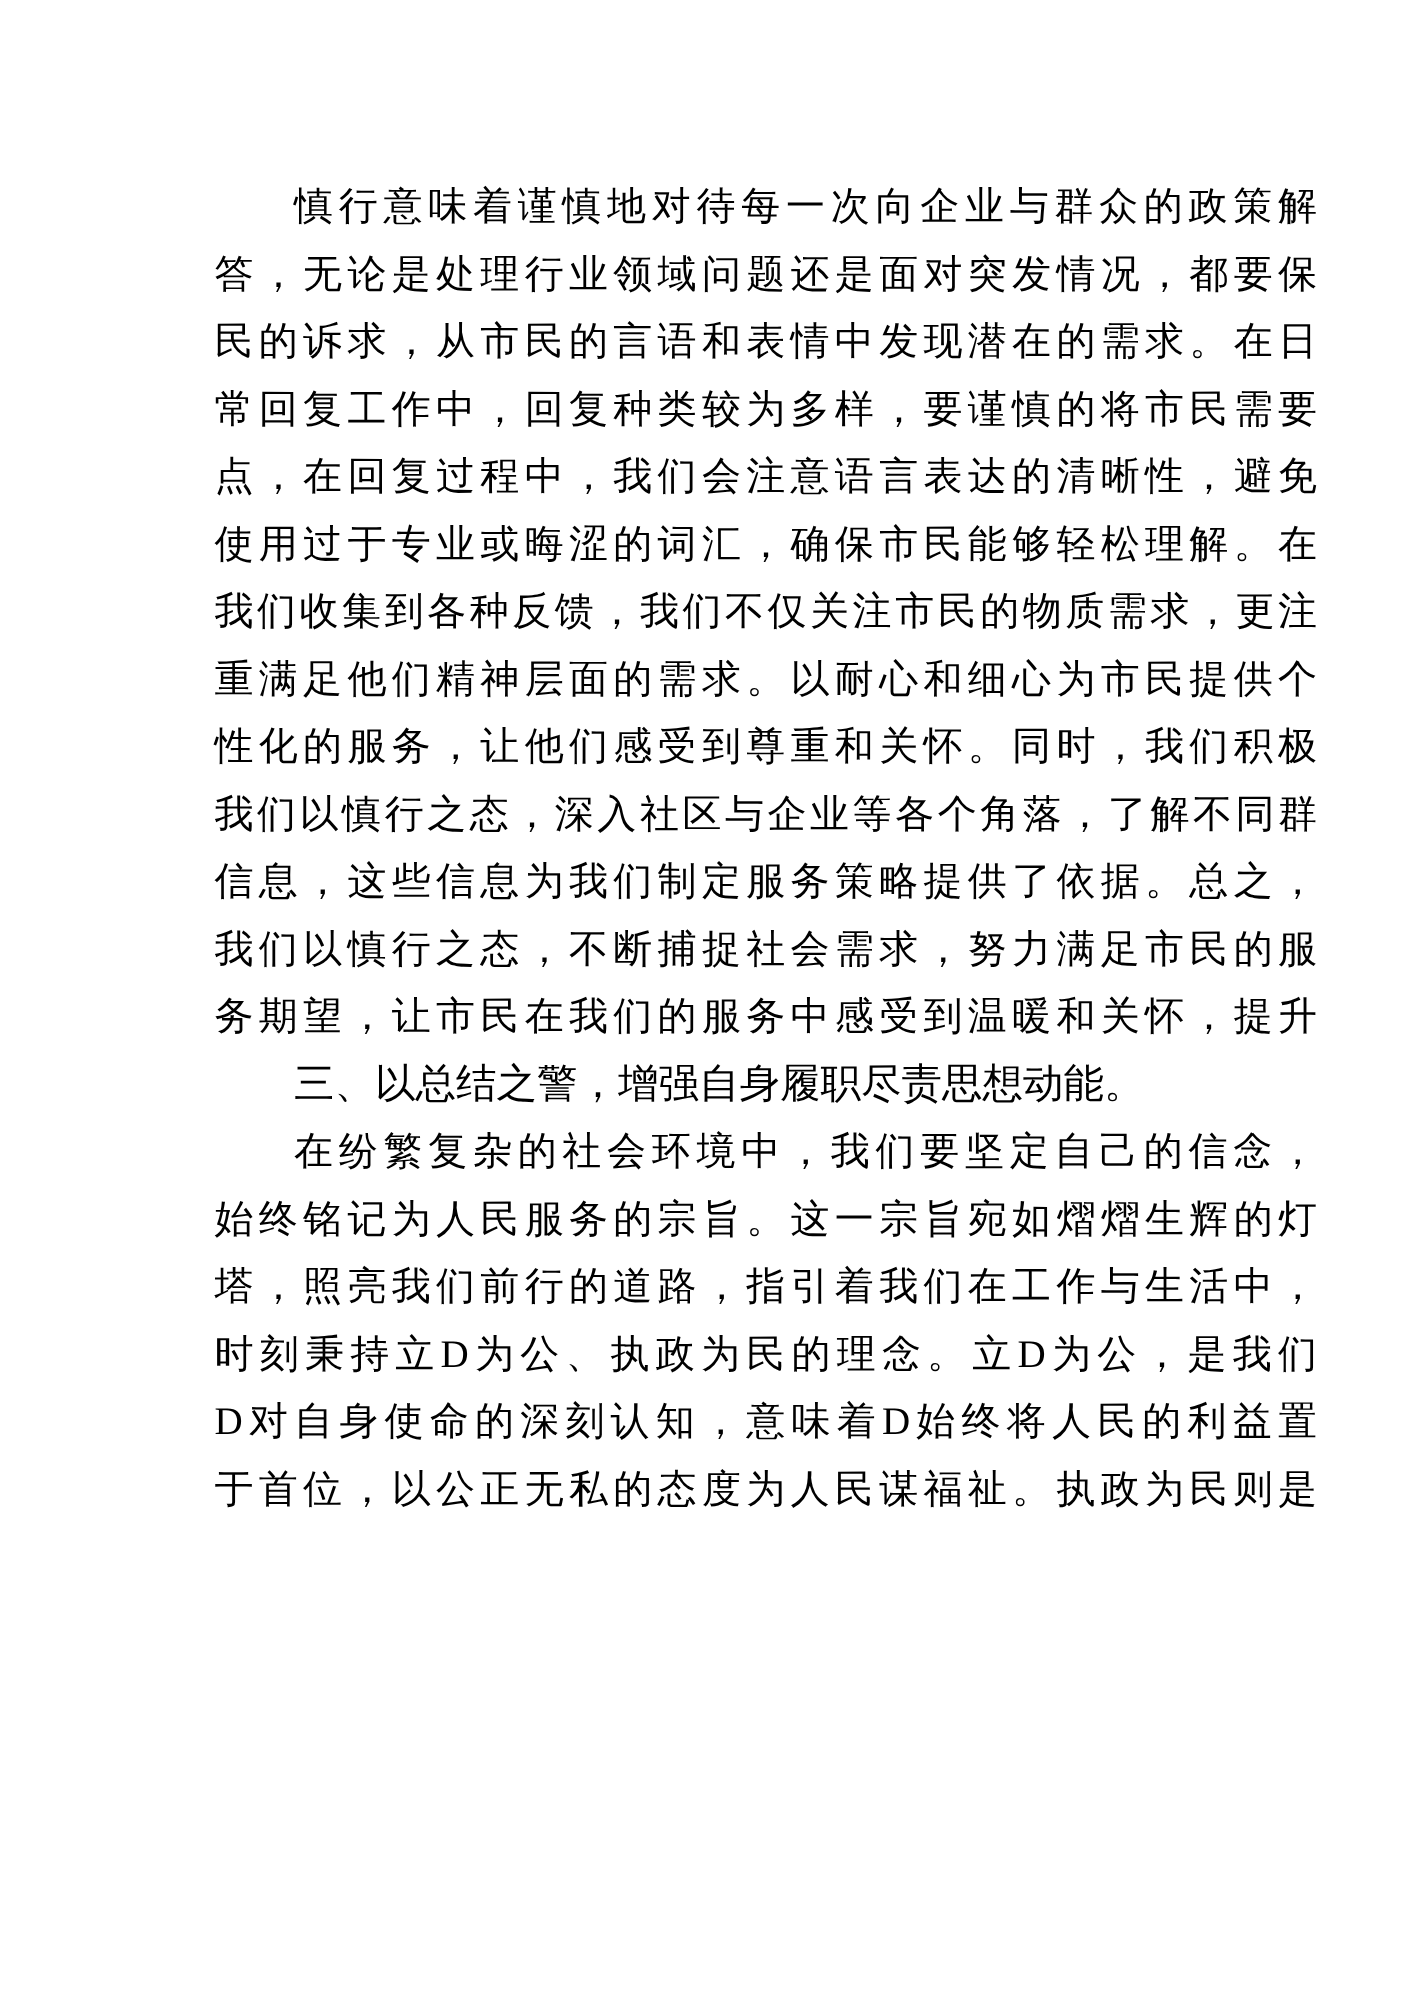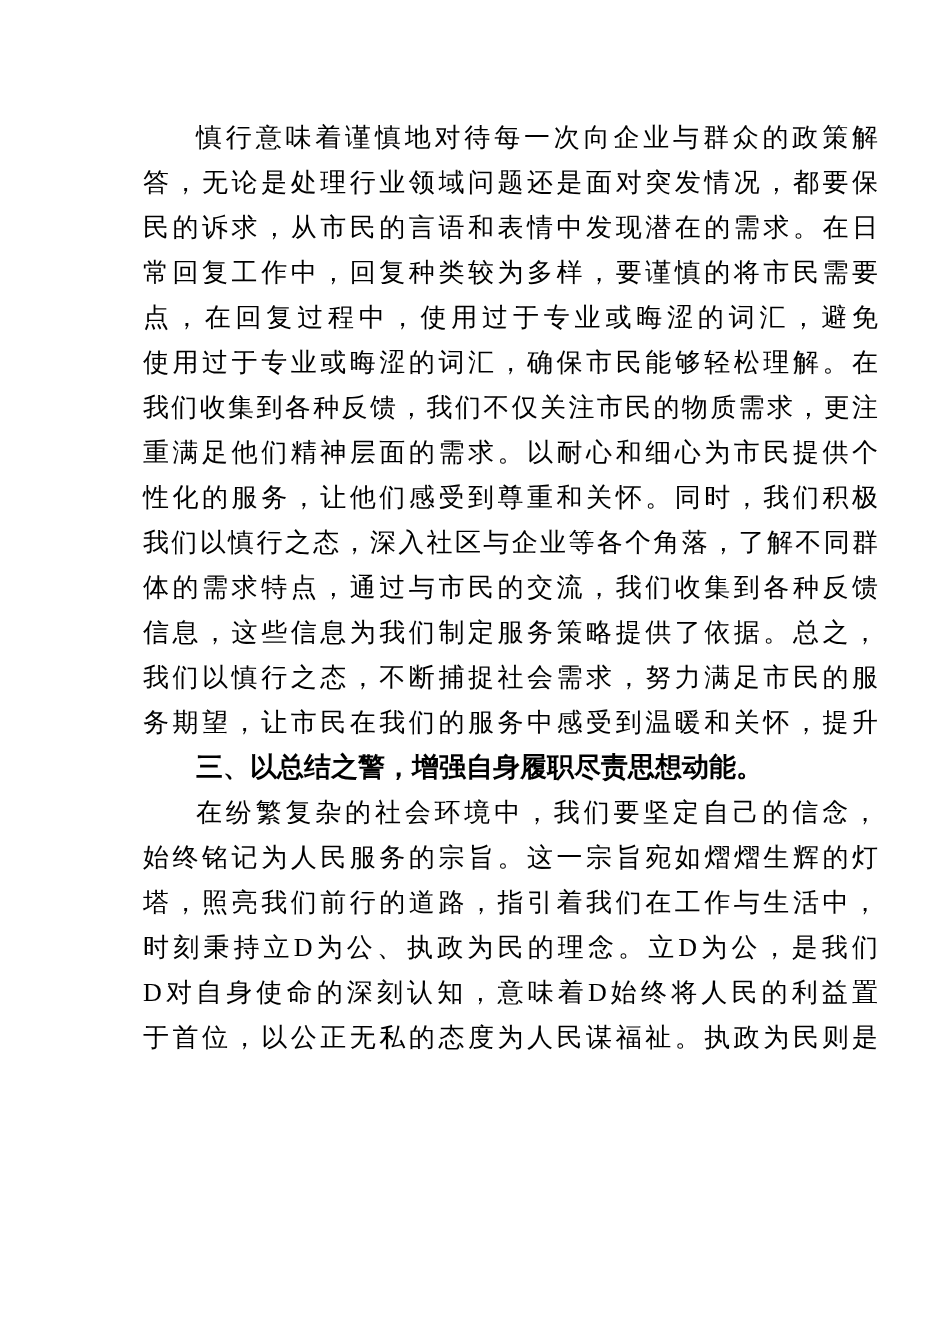--- a/index.html
+++ b/index.html
@@ -36,43 +36,42 @@
   }
   .line.indent {
     text-indent: 53px;
   }
   .line.last {
     text-align: left;
     text-align-last: left;
   }
   .heading .line {
     font-family: "Liberation Sans", "DejaVu Sans", sans-serif;
-    font-weight: bold;
+    font-weight: normal;
     font-size: 27px;
     text-align: left;
     text-align-last: left;
   }
 </style>
 </head>
 <body>
 
 <div class="page">
   <div class="doc-body">
       <div class="paragraph body">
         <div class="line indent">慎行意味着谨慎地对待每一次向企业与群众的政策解</div>
         <div class="line">答，无论是处理行业领域问题还是面对突发情况，都要保</div>
         <div class="line">民的诉求，从市民的言语和表情中发现潜在的需求。在日</div>
         <div class="line">常回复工作中，回复种类较为多样，要谨慎的将市民需要</div>
-        <div class="line">点，在回复过程中，使用过于专业或晦涩的词汇，避免</div>
+        <div class="line">点，在回复过程中，我们会注意语言表达的清晰性，避免</div>
         <div class="line">使用过于专业或晦涩的词汇，确保市民能够轻松理解。在</div>
         <div class="line">我们收集到各种反馈，我们不仅关注市民的物质需求，更注</div>
         <div class="line">重满足他们精神层面的需求。以耐心和细心为市民提供个</div>
         <div class="line">性化的服务，让他们感受到尊重和关怀。同时，我们积极</div>
         <div class="line">我们以慎行之态，深入社区与企业等各个角落，了解不同群</div>
-        <div class="line">体的需求特点，通过与市民的交流，我们收集到各种反馈</div>
         <div class="line">信息，这些信息为我们制定服务策略提供了依据。总之，</div>
         <div class="line">我们以慎行之态，不断捕捉社会需求，努力满足市民的服</div>
         <div class="line">务期望，让市民在我们的服务中感受到温暖和关怀，提升</div>
       </div>
       <div class="paragraph heading">
         <div class="line indent last">三、以总结之警，增强自身履职尽责思想动能。</div>
       </div>
       <div class="paragraph body">
         <div class="line indent">在纷繁复杂的社会环境中，我们要坚定自己的信念，</div>
         <div class="line">始终铭记为人民服务的宗旨。这一宗旨宛如熠熠生辉的灯</div>

